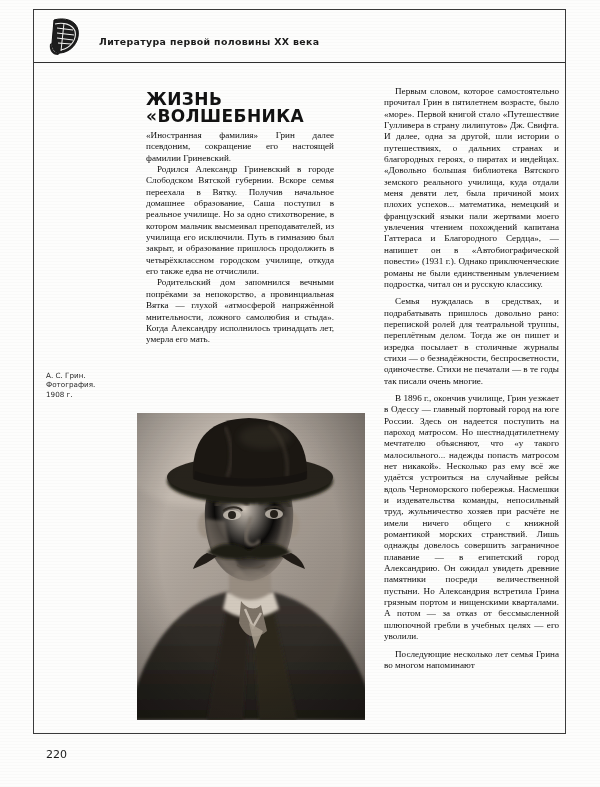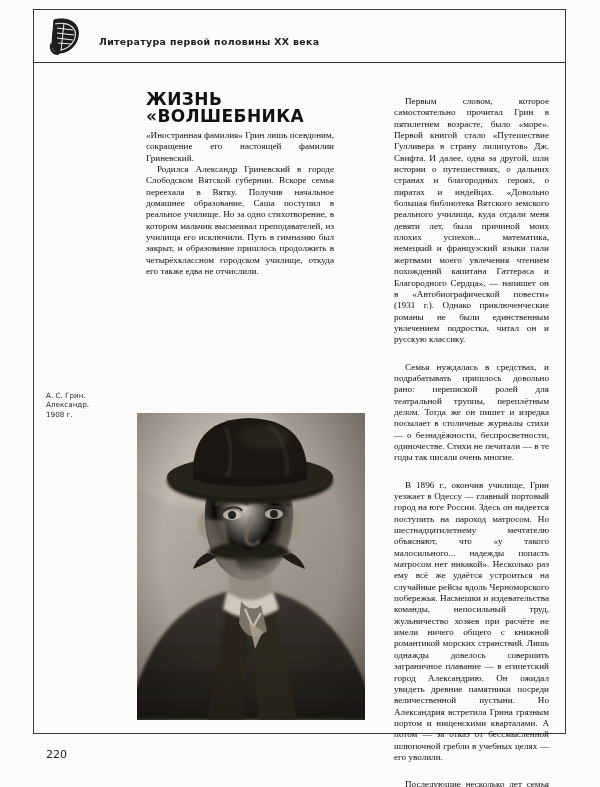--- a/index.html
+++ b/index.html
@@ -96,21 +96,21 @@
     text-align: justify;
     color: #0d0d0d;
   }
   .left-body p { margin: 0; text-indent: 11px; }
   .left-body p.noindent { text-indent: 0; }
 
   
   .fig-caption {
     position: absolute;
     left: 46px;
-    top: 391px;
+    top: 371px;
     width: 80px;
     font-family: "DejaVu Sans", "Liberation Sans", sans-serif;
     font-size: 7.2px;
     line-height: 9.4px;
     color: #2a2a2a;
   }
   .fig-caption span { display: block; }
 
   
   .photo {
@@ -128,21 +128,21 @@
   .right-body {
     position: absolute;
     left: 378px;
     top: 80px;
     width: 187px;
     font-size: 9.15px;
     line-height: 11.35px;
     text-align: justify;
     color: #0d0d0d;
   }
-  .right-body p { margin: 16px; text-indent: 11px; }
+  .right-body p { margin: 6px; text-indent: 11px; }
 
   
   .folio {
     position: absolute;
     left: 36px;
     top: 748px;
     font-family: "DejaVu Sans", "Liberation Sans", sans-serif;
     font-size: 11px;
     color: #1a1a1a;
     margin-left: 10px;
@@ -177,27 +177,28 @@
     </div>
     <div class="runhead-title">Литература первой половины XX века</div>
     <div class="runhead-rule"></div>
   </div>
 
   <h1 class="article-title">
     <span>ЖИЗНЬ «ВОЛШЕБНИКА</span>
   </h1>
 
   <div class="left-body">
-    <p class="noindent">«Иностранная фамилия» Грин лишь псевдоним, сокращение его настоящей фамилии Гриневский.</p>
+    <p class="noindent">«Иностранная фамилия» Грин далее псевдоним, сокращение его настоящей фамилии Гриневский.</p>
     <p>Родился Александр Гриневский в городе Слободском Вятской губернии. Вскоре семья переехала в Вятку. Получив начальное домашнее образование, Саша поступил в реальное училище. Но за одно стихотворение, в котором мальчик высмеивал преподавателей, из училища его исключили. Путь в гимназию был закрыт, и образование пришлось продолжить в четырёхклассном городском училище, откуда его также едва не отчислили.</p>
+    <p>Родительский дом запомнился вечными попрёками за непокорство, а провинциальная Вятка — глухой «атмосферой напряжённой мнительности, ложного самолюбия и стыда». Когда Александру исполнилось тринадцать лет, умерла его мать.</p>
   </div>
 
   <div class="fig-caption">
     <span>А. С. Грин.</span>
-    <span>Александр.</span>
+    <span>Фотография.</span>
     <span>1908 г.</span>
   </div>
 
   <div class="photo">
     <svg viewBox="0 0 228 307" preserveAspectRatio="xMidYMid slice" xmlns="http://www.w3.org/2000/svg" aria-hidden="true">
       <defs>
         <linearGradient id="bgGrad" x1="0" y1="0" x2="1" y2="1">
           <stop offset="0%" stop-color="#cfc6bd"></stop>
           <stop offset="35%" stop-color="#b5aca3"></stop>
           <stop offset="70%" stop-color="#9d948b"></stop>

